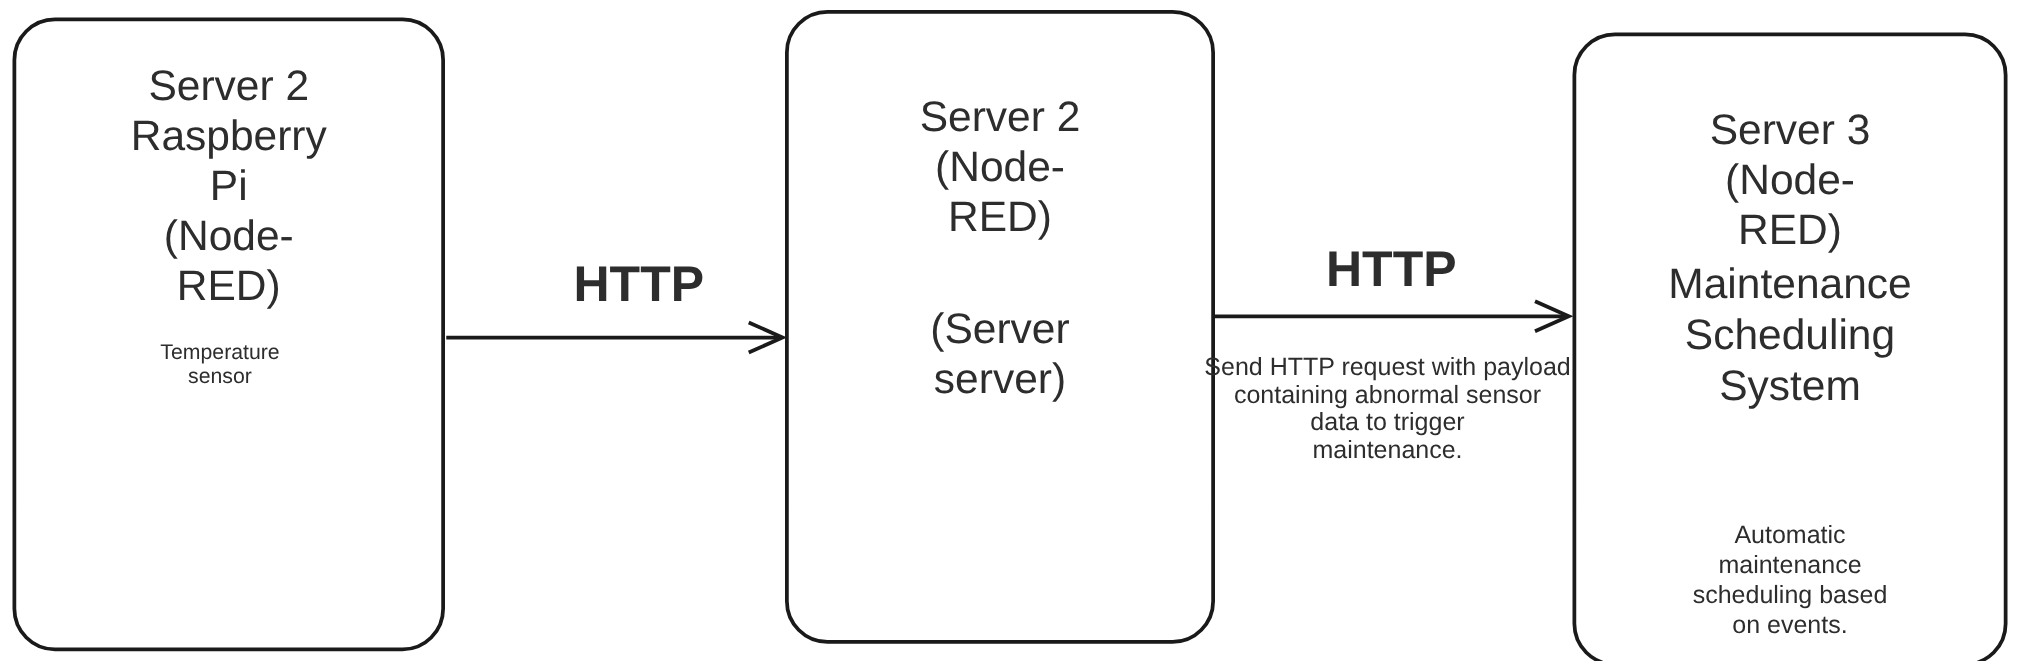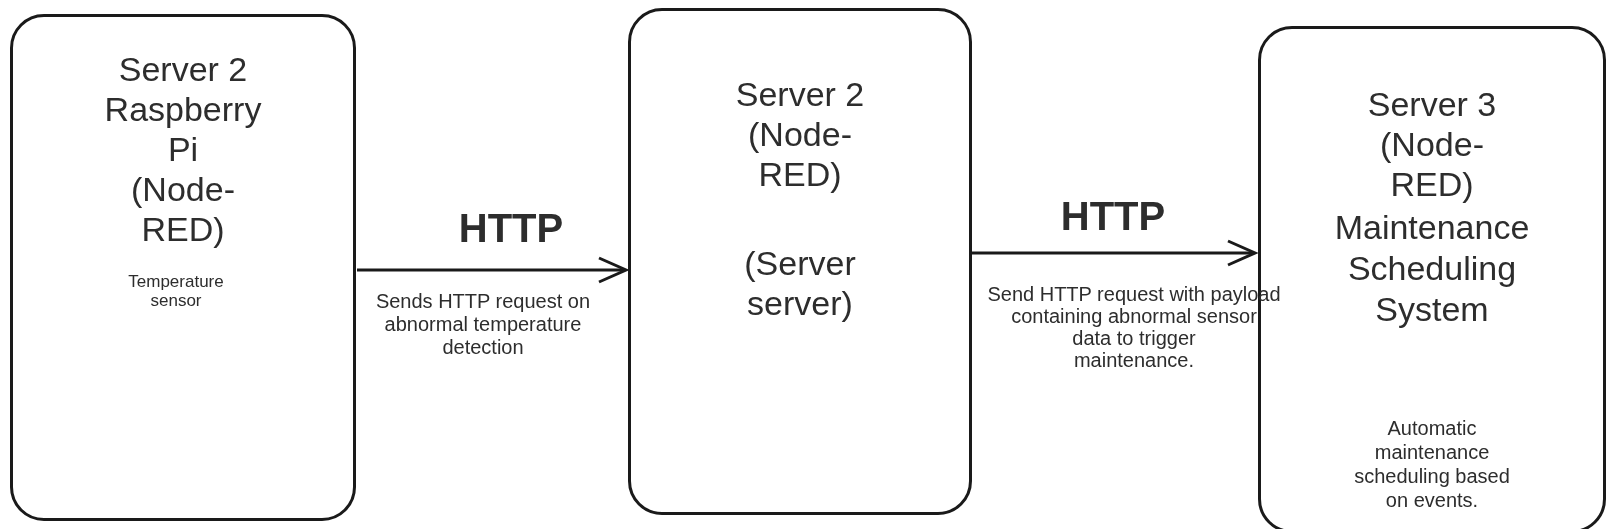--- a/index.html
+++ b/index.html
@@ -57,21 +57,20 @@
     line-height: 46px;
     font-weight: bold;
   }
   .desc {
     font-size: 20px;
     line-height: 23px;
   }
   .desc-tight {
     font-size: 20px;
     line-height: 22px;
-    margin-left: 24px;
   }
   .note {
     font-size: 20px;
     line-height: 24px;
   }
   .sensor-label {
     font-size: 17px;
     line-height: 19px;
   }
 </style>
@@ -110,23 +109,20 @@
 (Node-RED)</div>
     <div class="txt subtitle-lg" style="left:171px; top:178px;">Maintenance
 Scheduling
 System</div>
     <div class="txt note" style="left:171px; top:387px;">Automatic maintenance
 scheduling based
 on events.</div>
   </div>
 
   <div class="txt protocol" style="left:511px; top:205px;">HTTP</div>
-  <div class="txt desc" style="left:483px; top:290px;">Sends HTTP request on
-abnormal temperature
-detection</div>
 
   <div class="txt protocol" style="left:1113px; top:193px;">HTTP</div>
   <div class="txt desc-tight" style="left:1110px; top:283px;">Send HTTP request with payload
 containing abnormal sensor
 data to trigger
 maintenance.</div>
 
 </div>
 
 </body></html>

